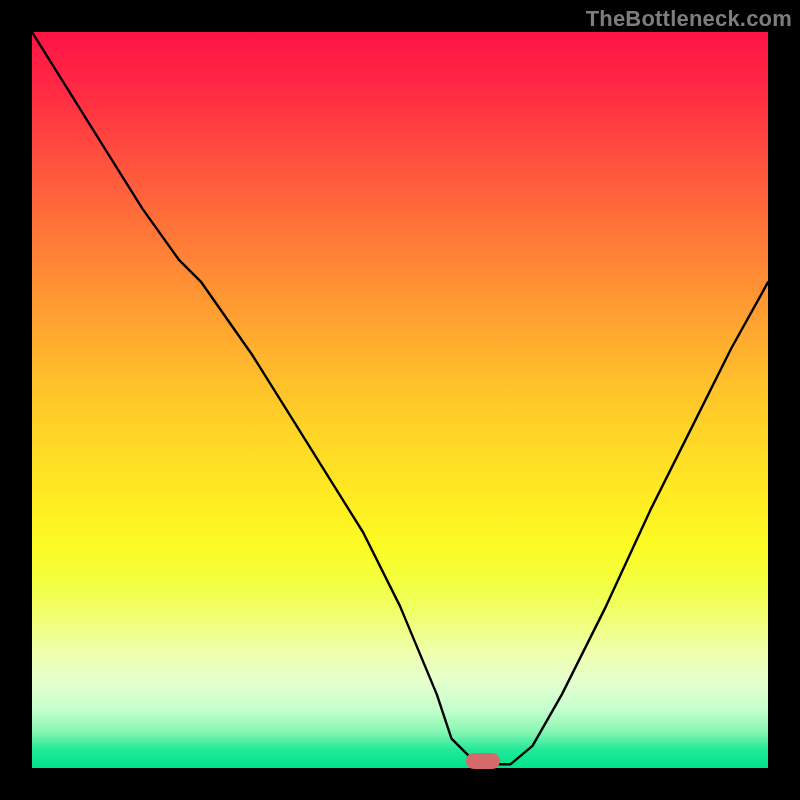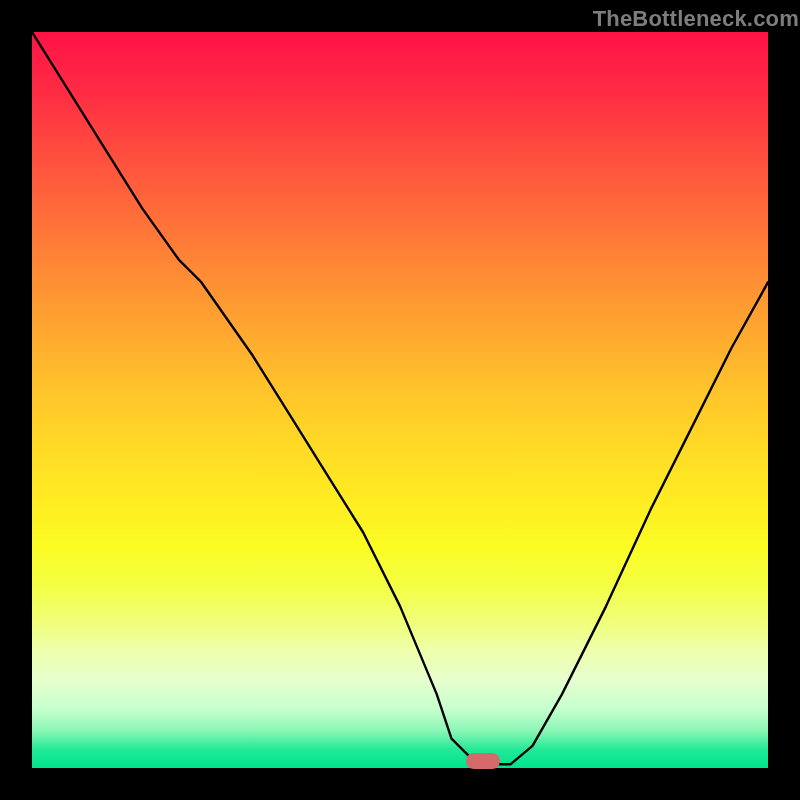--- a/index.html
+++ b/index.html
@@ -61,21 +61,21 @@
     position: absolute;
     width: 34px;
     height: 16px;
     border-radius: 8px;
     background: #d46a6a;
     transform: translate(-50%, -50%);
   }
   .watermark {
     position: absolute;
     top: 6px;
-    right: 1px;
+    right: 8px;
     font-family: Arial, Helvetica, sans-serif;
     font-size: 22px;
     font-weight: 600;
     color: #7d7d7d;
     letter-spacing: 0.2px;
     user-select: none;
   }
 </style>
 </head>
 <body>

